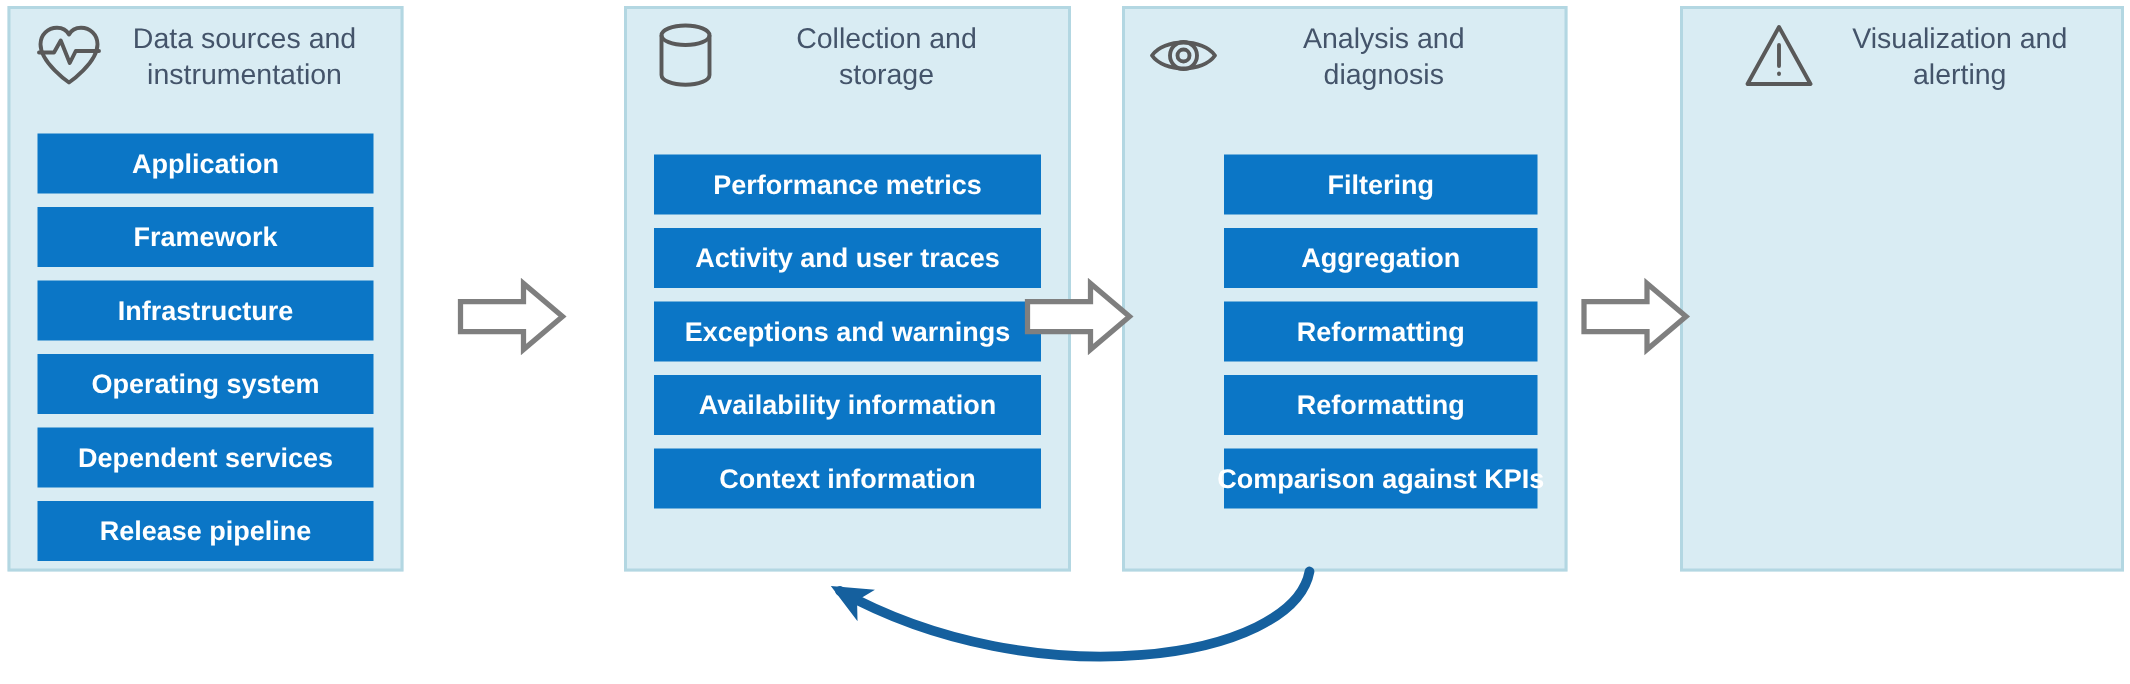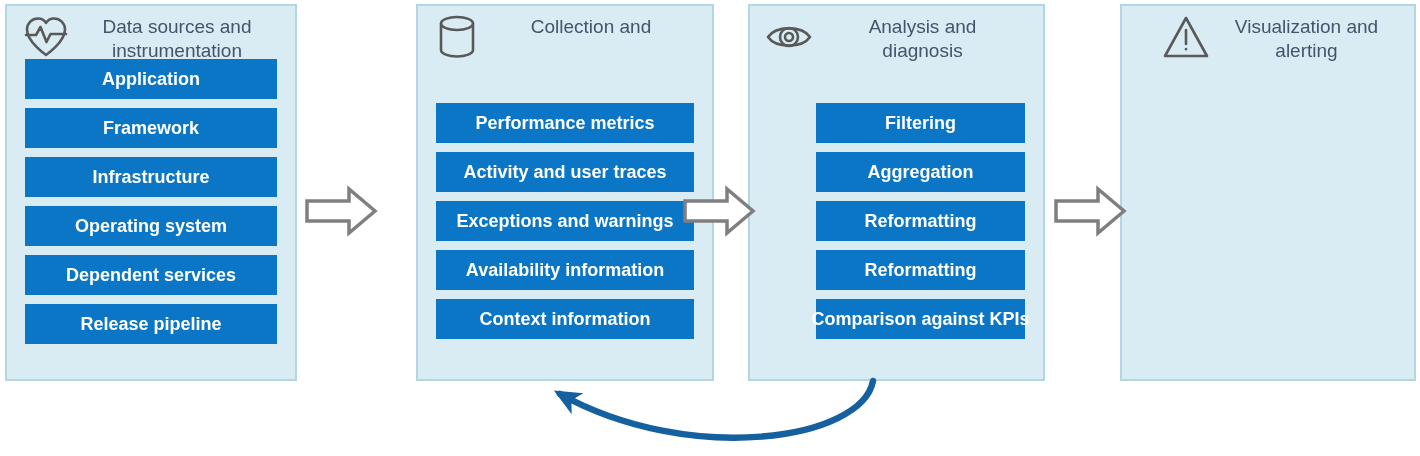--- a/index.html
+++ b/index.html
@@ -73,48 +73,49 @@
     width: 400px;
     height: 84px;
   }
 </style>
 </head>
 <body>
 
 <div id="stage">
 
   <div id="columns-root">
-      <div class="panel" style="left: 5px; width: 292px; text-decoration: underline;">
+      <div class="panel" style="left: 5px; width: 264px; text-decoration: underline;">
     <div class="panel-header">
       <span class="panel-icon"><svg viewBox="0 0 48 48" fill="none" stroke="#595959" stroke-width="2.6" stroke-linejoin="round" stroke-linecap="round">
               <path d="M24 42 C 24 42 5 29 5 16.5 C 5 10 10 5.5 16 5.5 C 20 5.5 22.8 7.8 24 10 C 25.2 7.8 28 5.5 32 5.5 C 38 5.5 43 10 43 16.5 C 43 29 24 42 24 42 Z"></path>
               <polyline points="4,22 14,22 18.5,14 24.5,29 28.5,21 44,21"></polyline>
             </svg></span>
       <div class="panel-title">
         <div>Data sources and</div>
         <div>instrumentation</div>
       </div>
     </div>
-    <div class="panel-items" style="top: 53px;">
+    <div class="panel-items" style="top: 83px;">
           <div class="panel-item">Application</div>
           <div class="panel-item">Framework</div>
           <div class="panel-item">Infrastructure</div>
           <div class="panel-item">Operating system</div>
           <div class="panel-item">Dependent services</div>
           <div class="panel-item">Release pipeline</div>
         </div>
   </div>
       <div class="panel" style="left: 375px; width: 298px; margin-left: 41px;">
     <div class="panel-header">
       <span class="panel-icon"><svg viewBox="0 0 48 48" fill="none" stroke="#595959" stroke-width="2.6">
               <ellipse cx="24" cy="10.5" rx="16" ry="6.5"></ellipse>
               <path d="M8 10.5 V 37 A 16 6.5 0 0 0 40 37 V 10.5"></path>
             </svg></span>
       <div class="panel-title">
         <div>Collection and</div>
+        <div>storage</div>
       </div>
     </div>
     <div class="panel-items" style="top: 97px;">
           <div class="panel-item">Performance metrics</div>
           <div class="panel-item">Activity and user traces</div>
           <div class="panel-item">Exceptions and warnings</div>
           <div class="panel-item">Availability information</div>
           <div class="panel-item">Context information</div>
         </div>
   </div>

